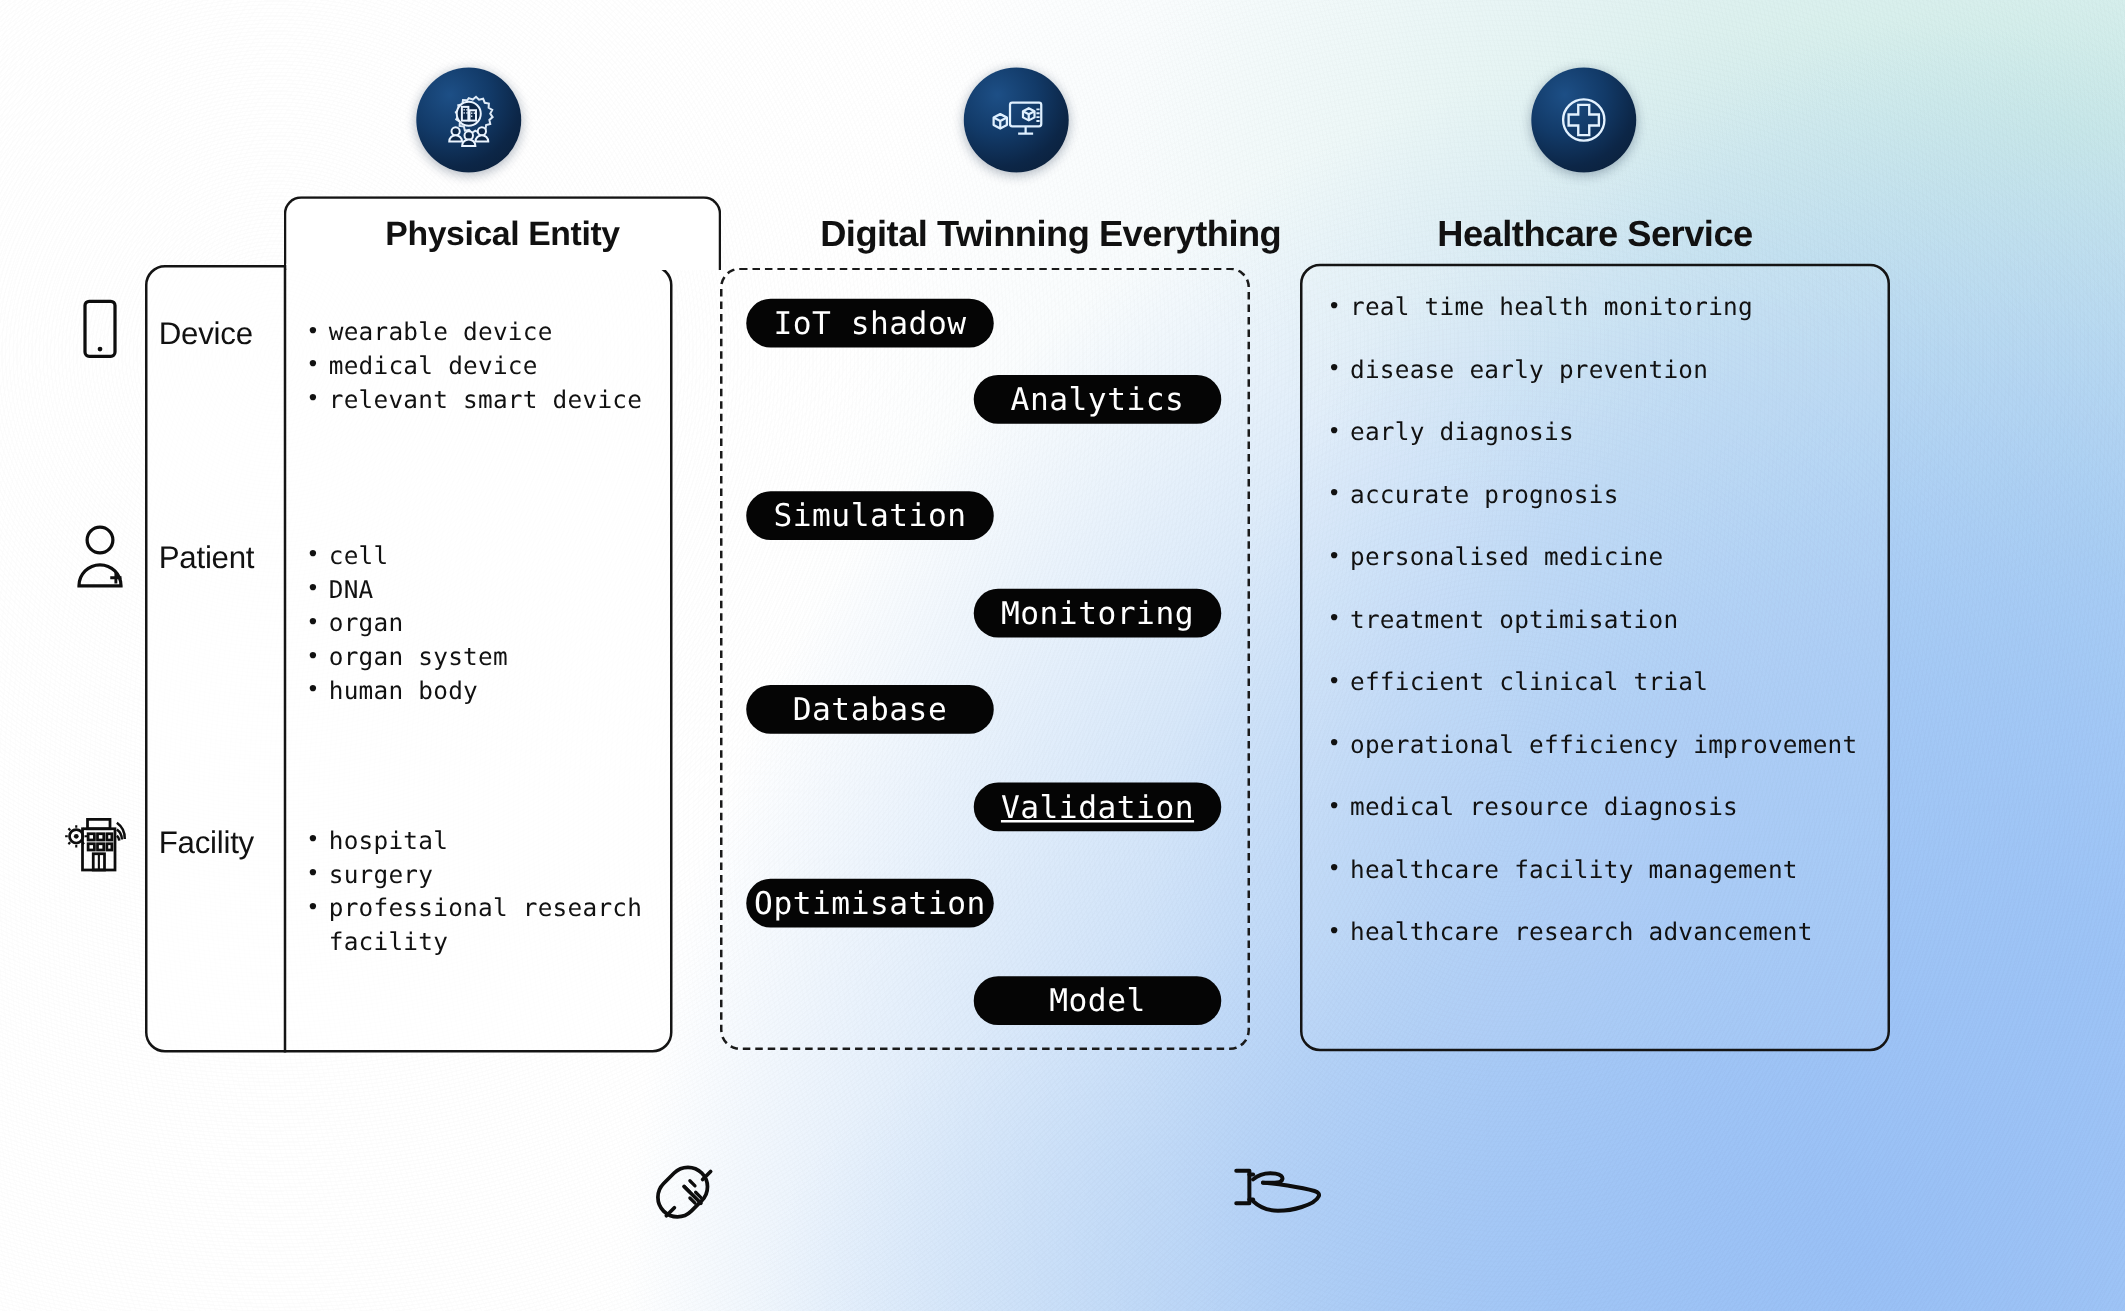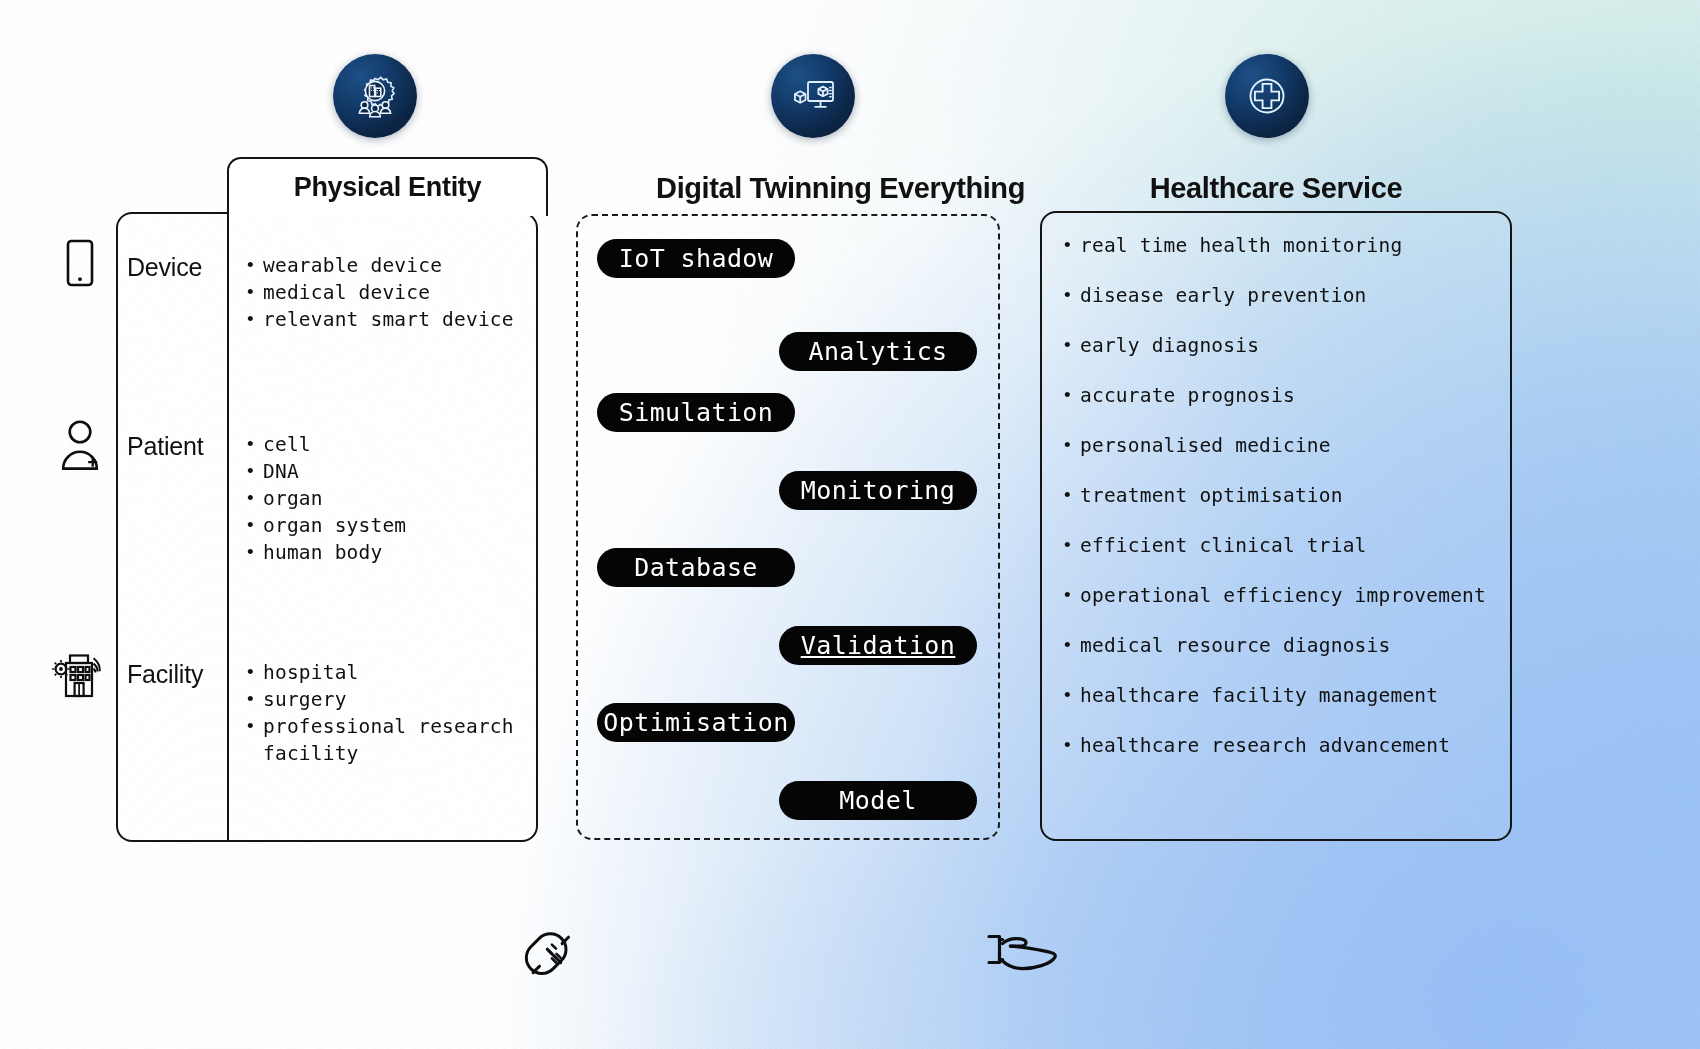--- a/index.html
+++ b/index.html
@@ -51,21 +51,21 @@
     font-weight: 700;
     color: #111111;
     letter-spacing: -0.4px;
     text-align: center;
     white-space: nowrap;
   }
 
   
   .pe-header {
     position: absolute;
-    left: 227px; top: 157px; width: 321px; height: 59px;
+    left: 227px; top: 157px; width: 350px; height: 59px;
     border: 2px solid #141414;
     border-radius: 14px 14px 0 0;
     border-bottom: none;
     background: #ffffff;
     display: flex; align-items: center; justify-content: center;
     z-index: 3;
   }
   .pe-header .t { font-size: 27px; font-weight: 700; color:#111; letter-spacing:-0.3px; }
 
   .pe-body {
@@ -286,21 +286,21 @@
 
   <ul class="pe-list" style="left:247px; top:659px;">
     <li>hospital</li>
     <li>surgery</li>
     <li class="wrap">professional research facility</li>
   </ul>
 
   <div class="dt-panel"></div>
 
   <div class="pill" style="left:597px; top:239px;">IoT shadow</div>
-  <div class="pill" style="left:779px; top:332px;">Analytics</div>
+  <div class="pill" style="left:779px; top:300px;">Analytics</div>
   <div class="pill" style="left:597px; top:393px;">Simulation</div>
   <div class="pill" style="left:779px; top:471px;">Monitoring</div>
   <div class="pill" style="left:597px; top:548px;">Database</div>
   <div class="pill" style="left:779px; top:626px;text-decoration:underline;">Validation</div>
   <div class="pill" style="left:597px; top:703px;">Optimisation</div>
   <div class="pill" style="left:779px; top:781px;">Model</div>
 
   <div class="hs-panel"></div>
   <ul class="hs-list">
     <li>real time health monitoring</li>

